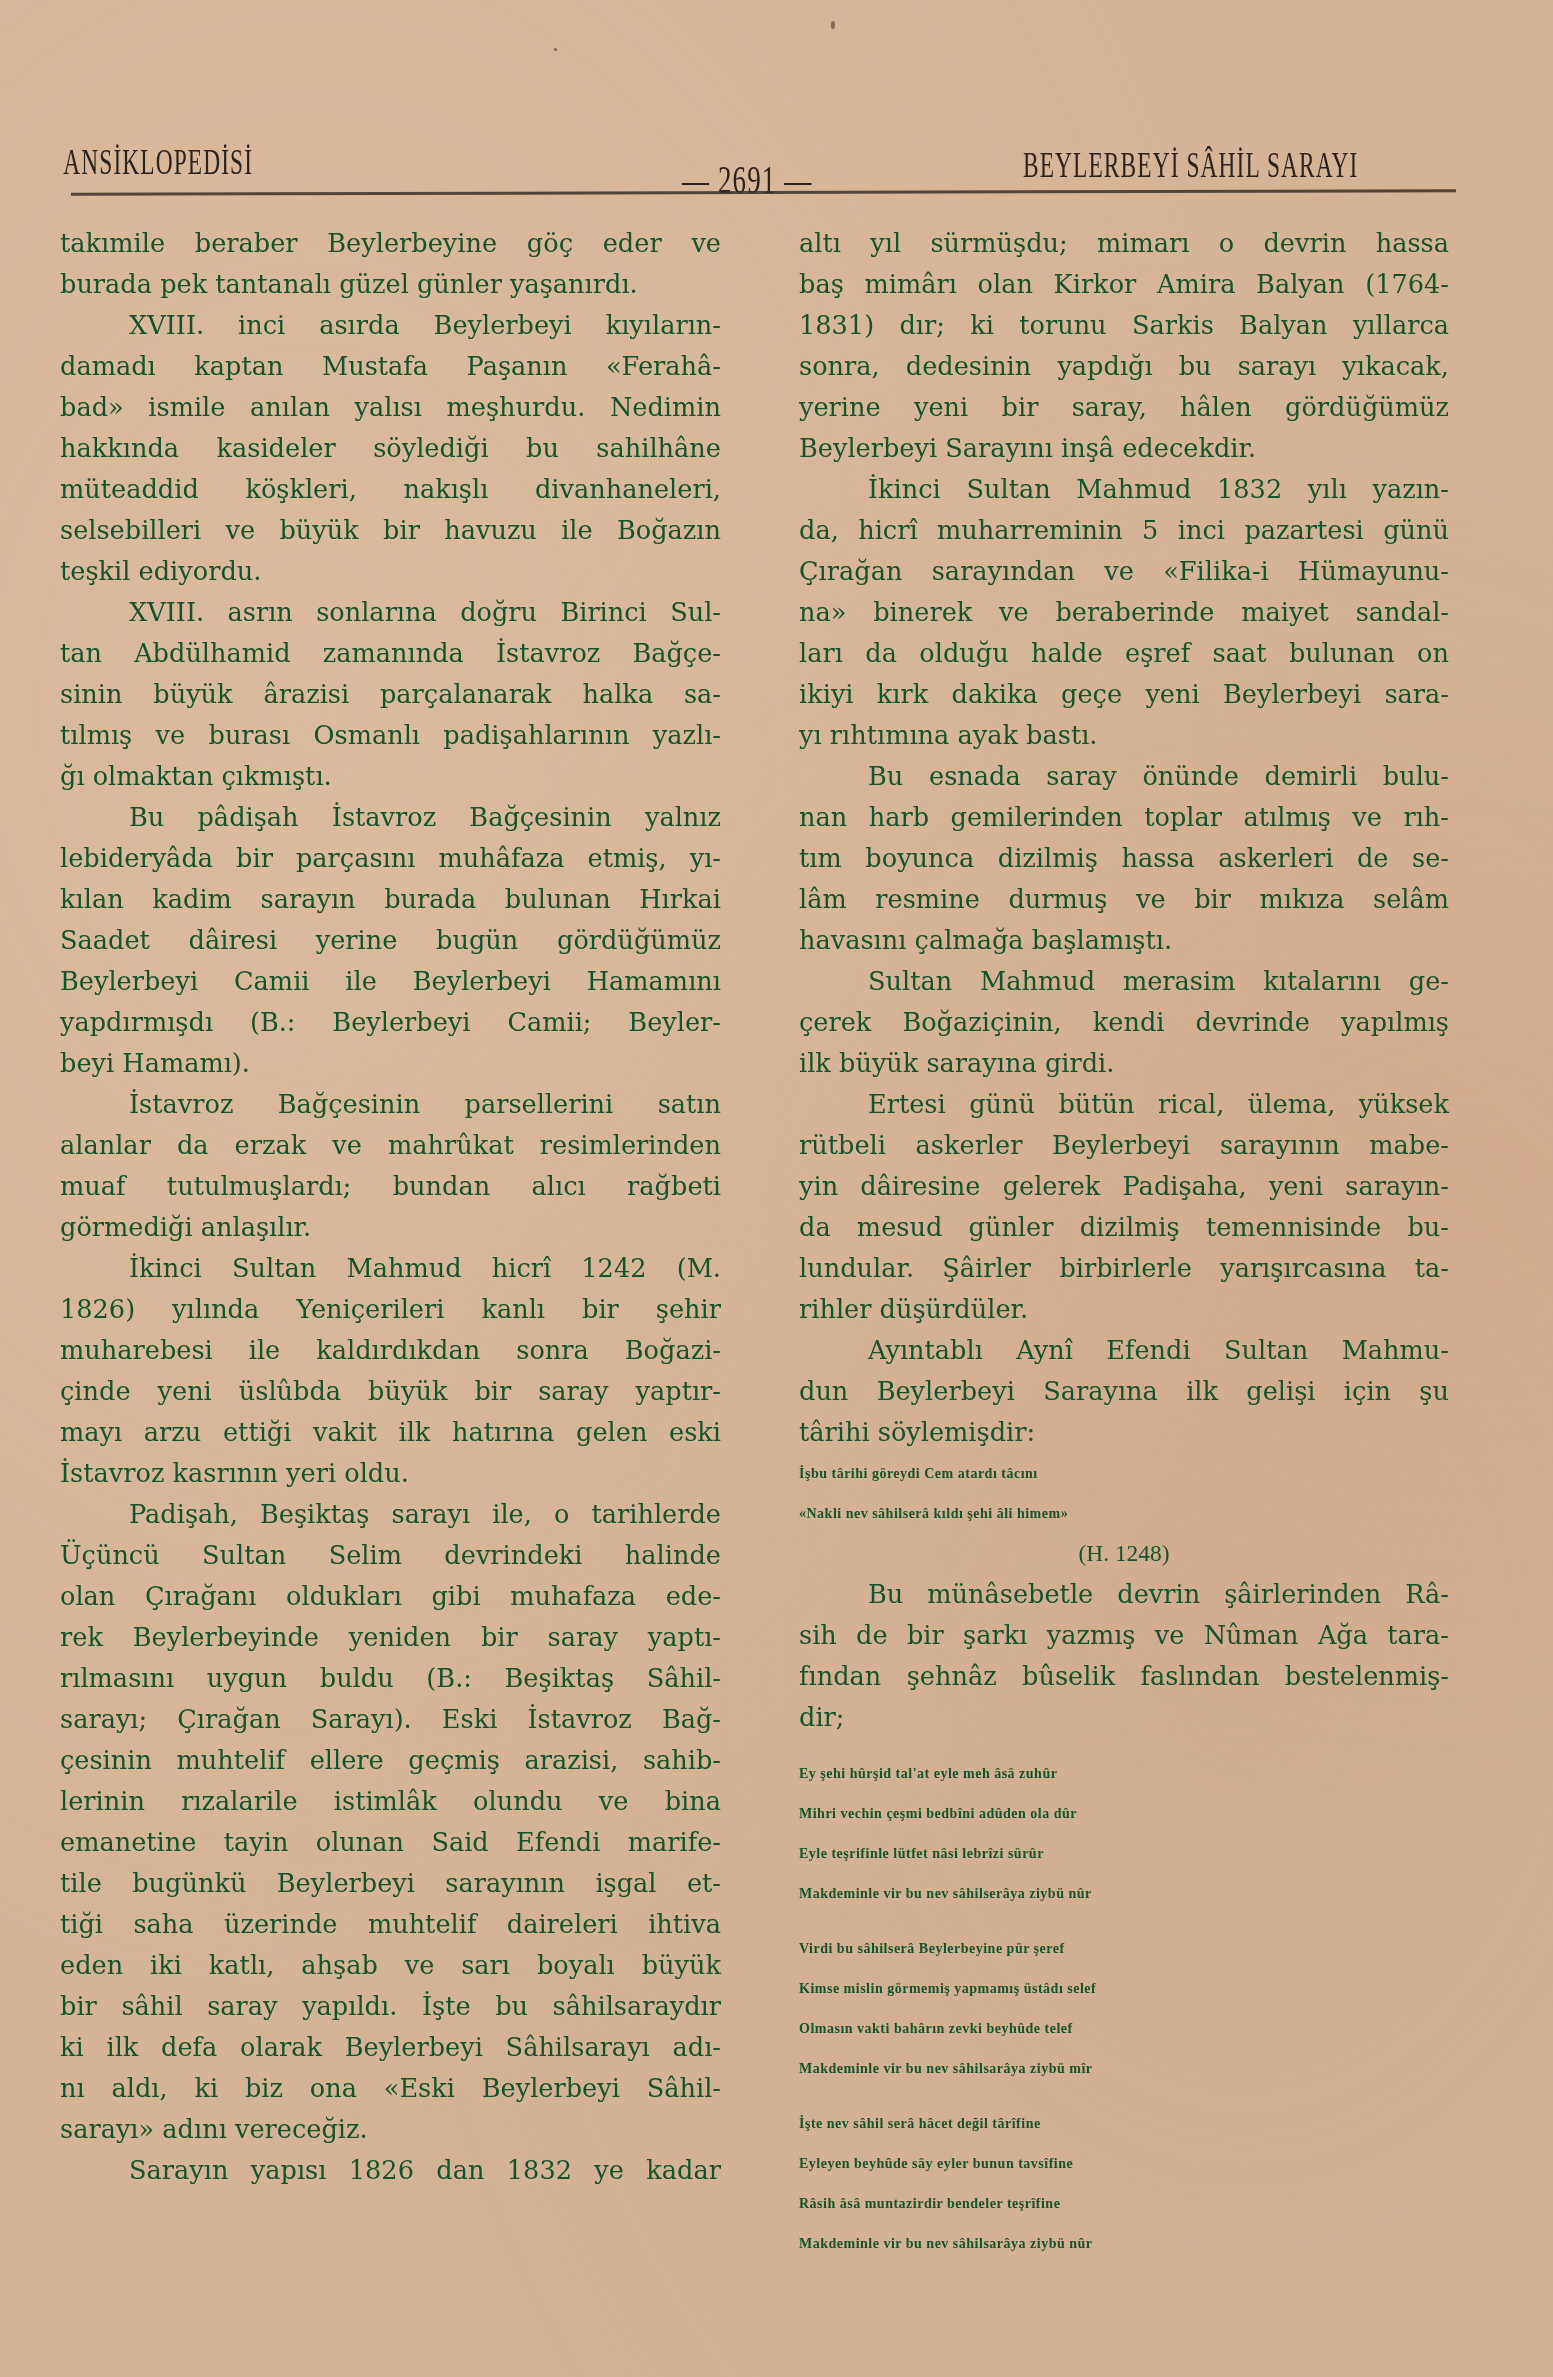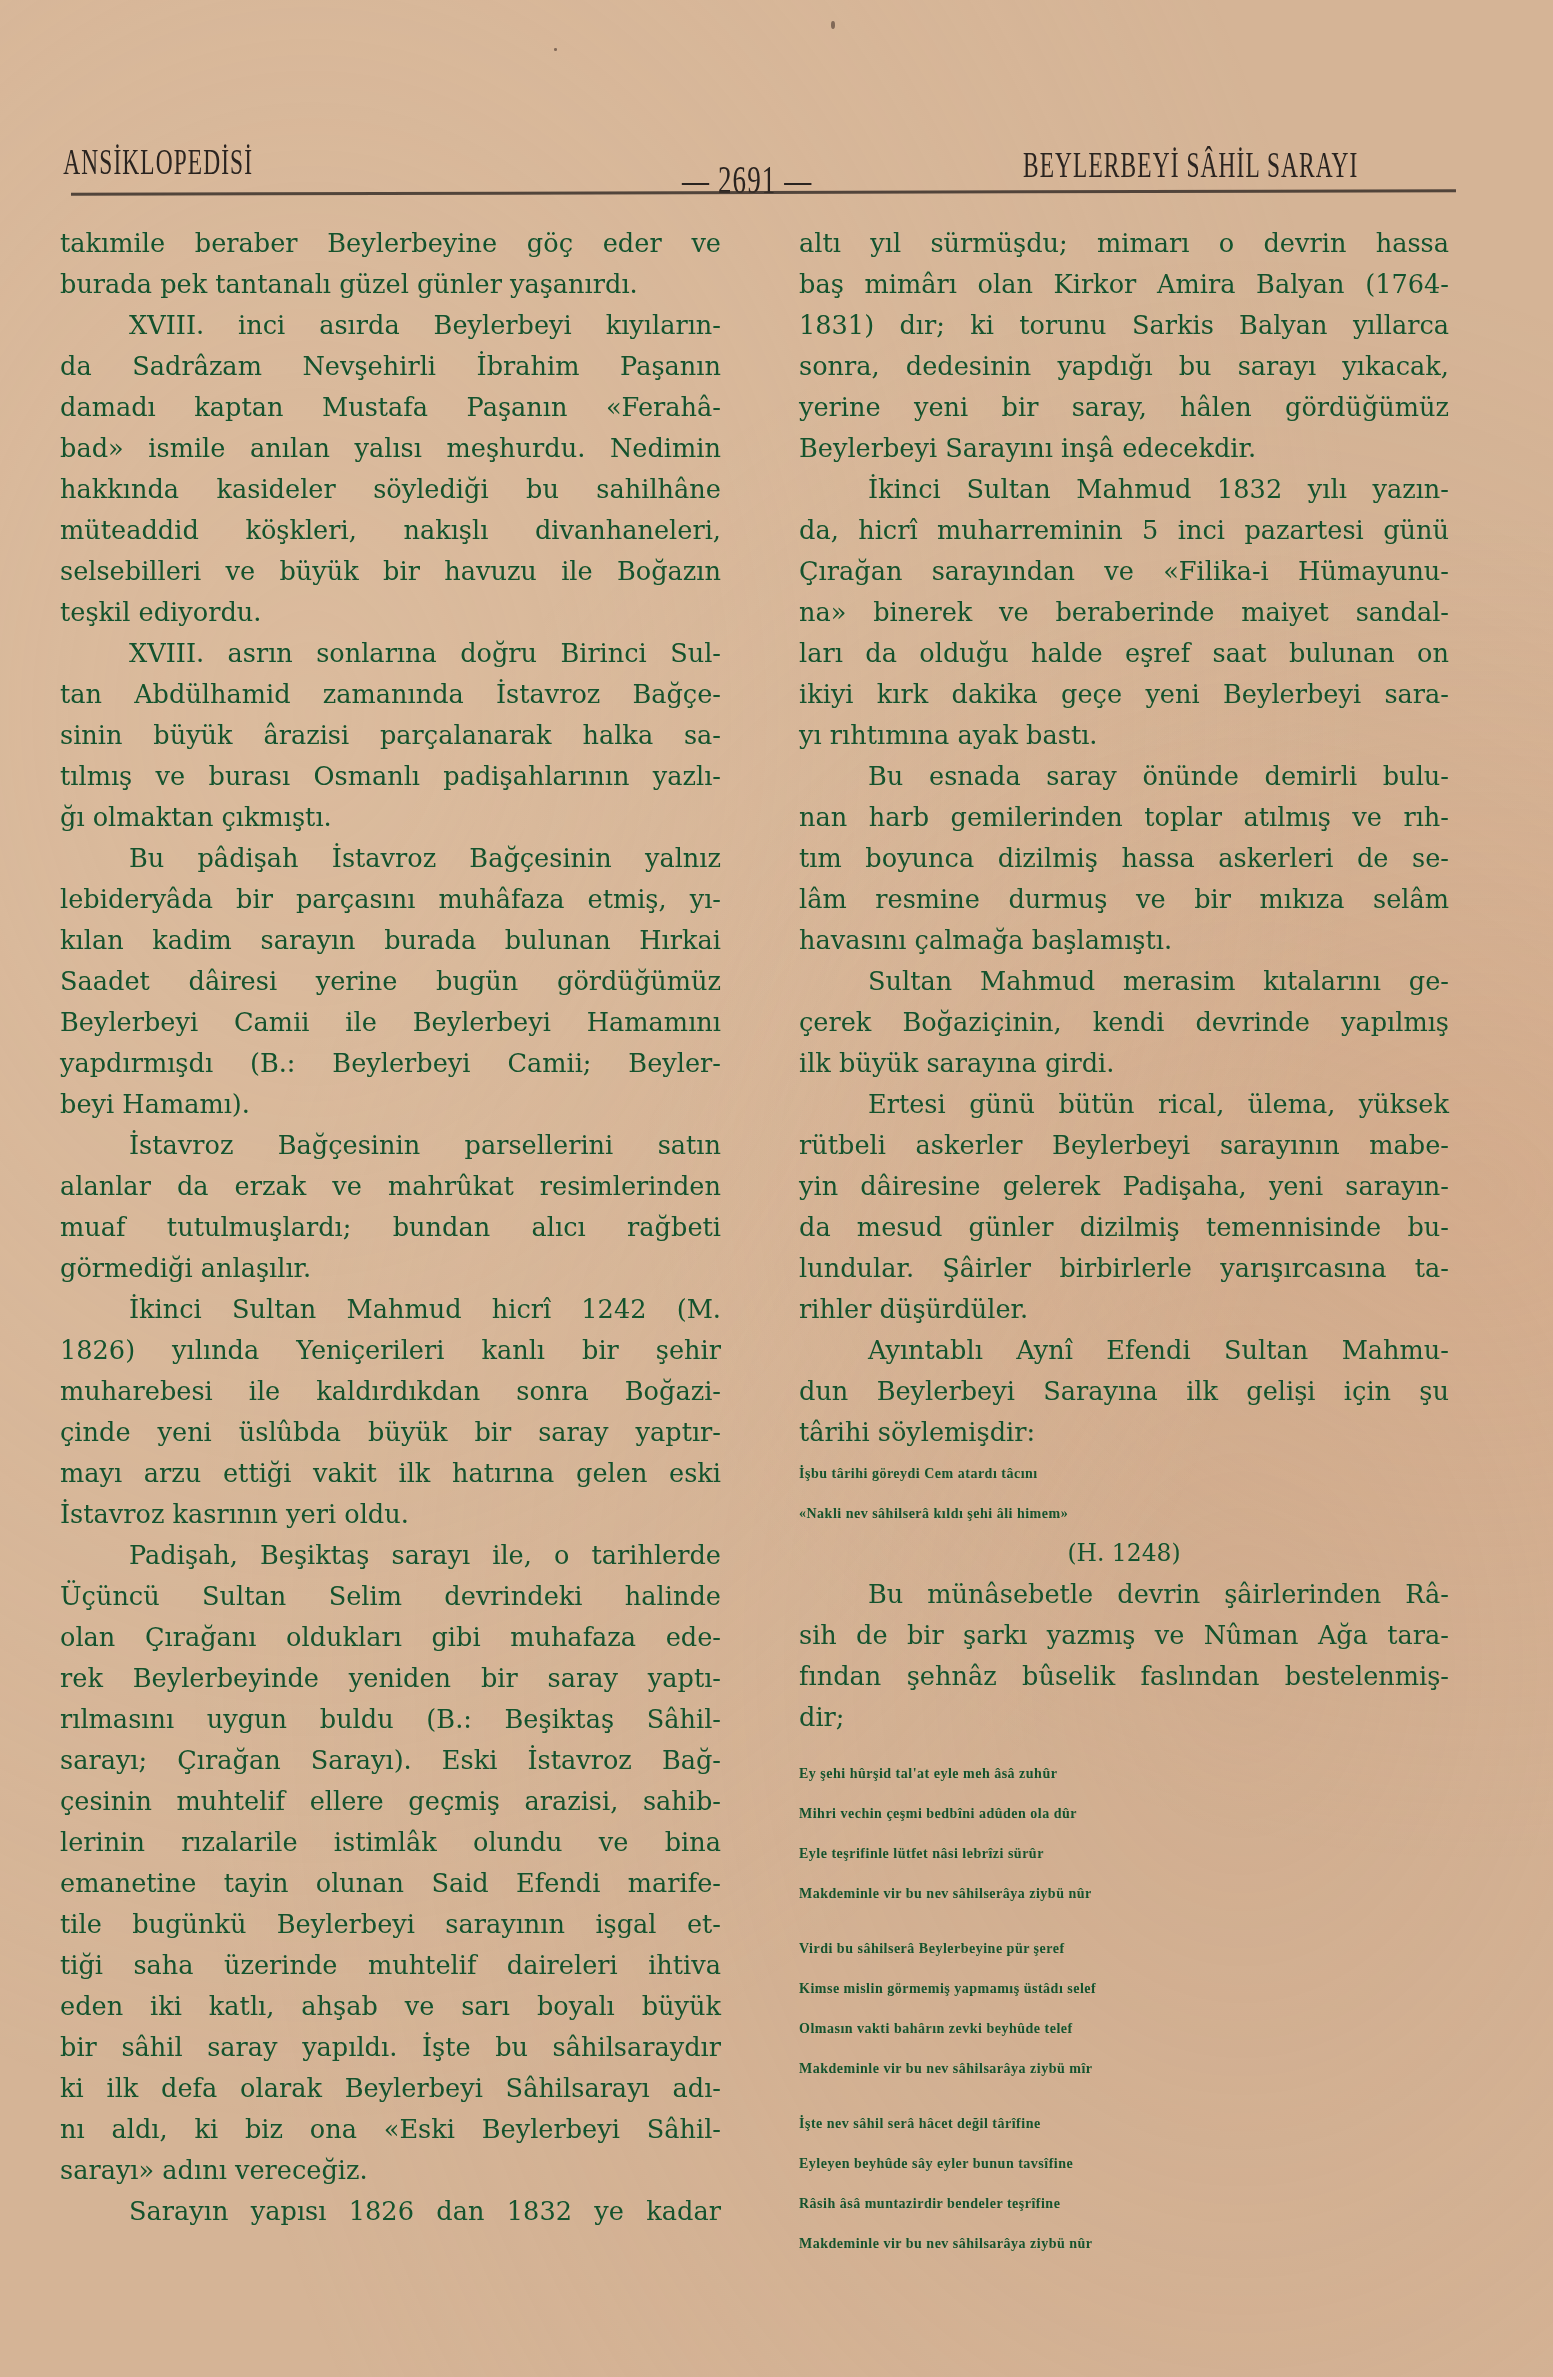--- a/index.html
+++ b/index.html
@@ -63,21 +63,20 @@
     <span class="rh-left">ANSİKLOPEDİSİ</span>
     <span class="rh-center">— 2691 —</span>
     <span class="rh-right">BEYLERBEYİ SÂHİL SARAYI</span>
     <div class="rh-rule"></div>
   </div>
 
   <div class="column col-left" id="col-left">
       <span class="line">takımile beraber Beylerbeyine göç eder ve</span>
       <span class="line last">burada pek tantanalı güzel günler yaşanırdı.</span>
       <span class="line indent">XVIII. inci asırda Beylerbeyi kıyıların-</span>
-      <span class="line">da Sadrâzam Nevşehirli İbrahim Paşanın</span>
       <span class="line">damadı kaptan Mustafa Paşanın «Ferahâ-</span>
       <span class="line">bad» ismile anılan yalısı meşhurdu. Nedimin</span>
       <span class="line">hakkında kasideler söylediği bu sahilhâne</span>
       <span class="line">müteaddid köşkleri, nakışlı divanhaneleri,</span>
       <span class="line">selsebilleri ve büyük bir havuzu ile Boğazın</span>
       <span class="line last">teşkil ediyordu.</span>
       <span class="line indent">XVIII. asrın sonlarına doğru Birinci Sul-</span>
       <span class="line">tan Abdülhamid zamanında İstavroz Bağçe-</span>
       <span class="line">sinin büyük ârazisi parçalanarak halka sa-</span>
       <span class="line">tılmış ve burası Osmanlı padişahlarının yazlı-</span>
@@ -148,21 +147,21 @@
         <span class="line">lundular. Şâirler birbirlerle yarışırcasına ta-</span>
         <span class="line last">rihler düşürdüler.</span>
         <span class="line indent">Ayıntablı Aynî Efendi Sultan Mahmu-</span>
         <span class="line">dun Beylerbeyi Sarayına ilk gelişi için şu</span>
         <span class="line last">târihi söylemişdir:</span>
       </div>
     <div id="tarih">
         <span class="line verse">İşbu târihi göreydi Cem atardı tâcını</span>
         <span class="line verse">«Nakli nev sâhilserâ kıldı şehi âli himem»</span>
       </div>
-    <span class="line center" style="font-size:23.4px;">(H. 1248)</span>
+    <span class="line center" style="font-size:23.4px;font-family:Liberation Serif, serif;">(H. 1248)</span>
     <div id="right-prose-2">
         <span class="line indent">Bu münâsebetle devrin şâirlerinden Râ-</span>
         <span class="line">sih de bir şarkı yazmış ve Nûman Ağa tara-</span>
         <span class="line">fından şehnâz bûselik faslından bestelenmiş-</span>
         <span class="line last">dir;</span>
       </div>
     <div id="sarki">
         <span class="verse-gap"></span>
         <span class="line verse">Ey şehi hûrşid tal'at eyle meh âsâ zuhûr</span>
         <span class="line verse">Mihri vechin çeşmi bedbîni adûden ola dûr</span>

